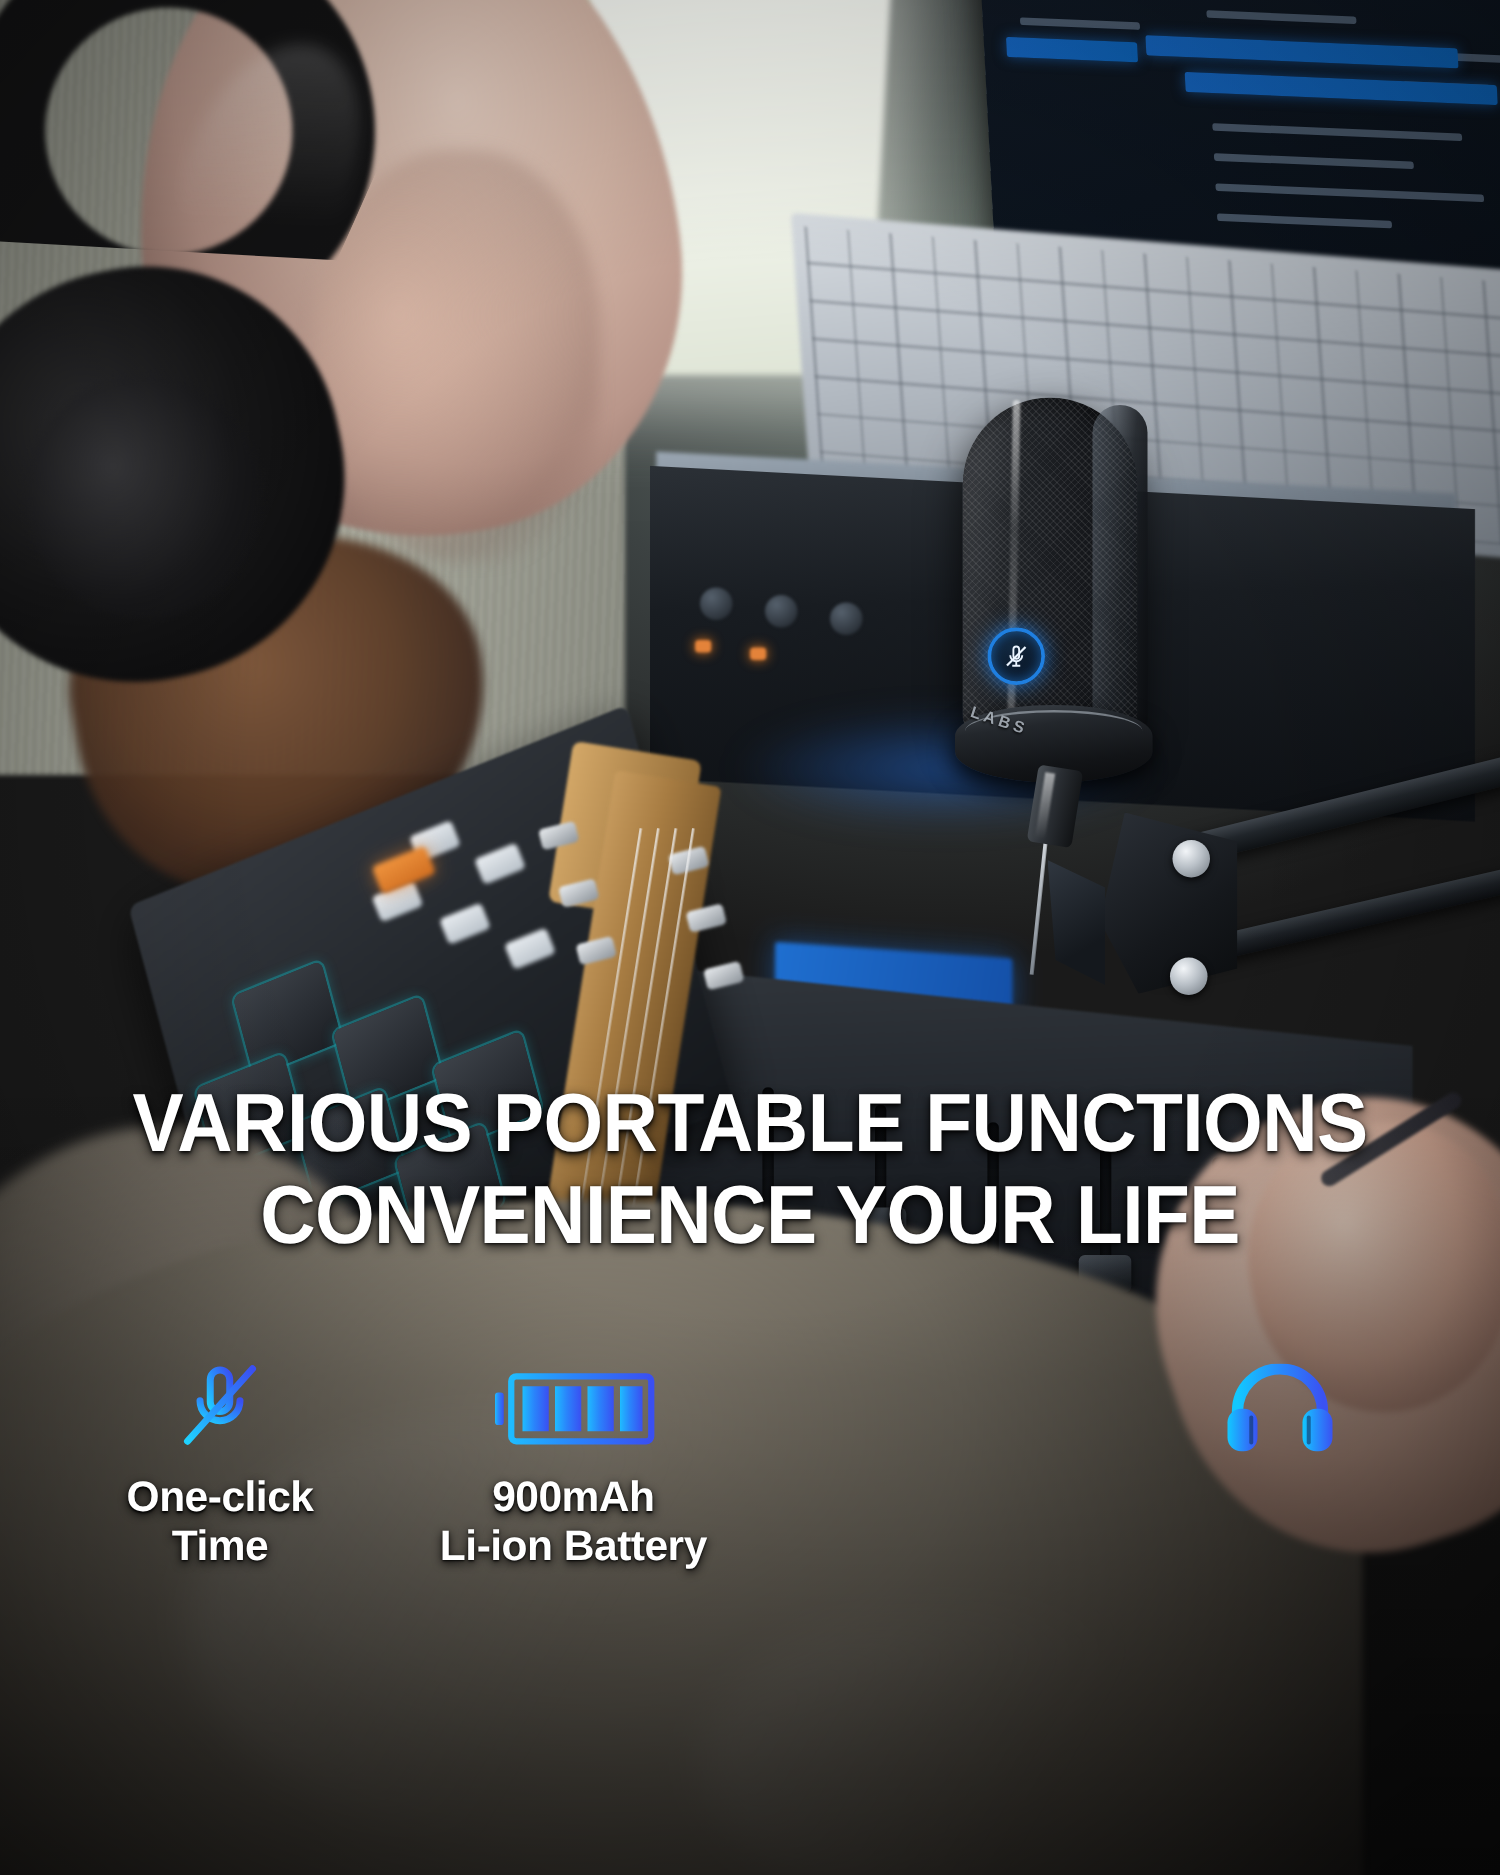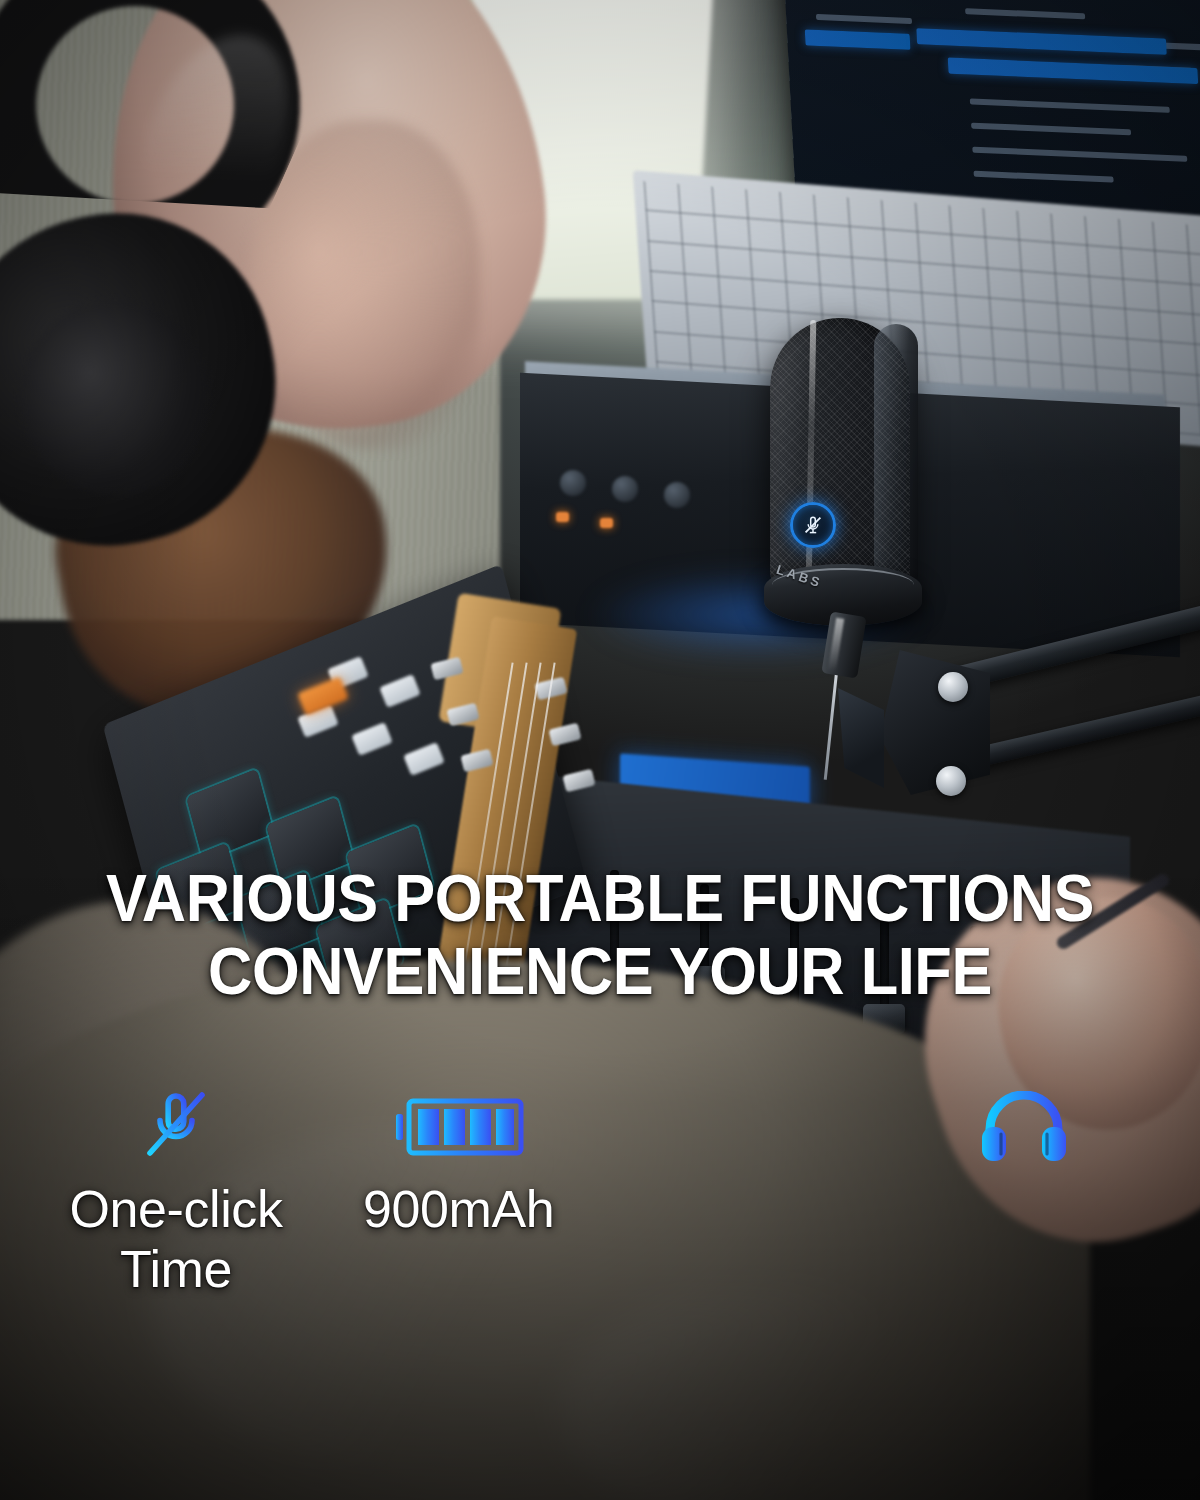--- a/index.html
+++ b/index.html
@@ -419,23 +419,23 @@
     display:flex; align-items:flex-start; justify-content:space-between;
   }
   .feature { width:272px; text-align:center; }
   .feature-icon {
     height:86px;
     display:flex; align-items:center; justify-content:center;
     margin-bottom:8px;
   }
   .feature-label {
     color:#fff;
-    font-size:52px;
+    font-size:34px;
     line-height:1.16;
-    font-weight:400;
+    font-weight:700;
     letter-spacing:-0.4px;
     text-shadow:0 2px 8px rgba(0,0,0,.9), 0 1px 2px rgba(0,0,0,.95);
     white-space:nowrap;
   }
   .feature-label .sub { display:block; }
 
   .hours-text {
     font-size:62px; font-weight:700; line-height:1;
     background:linear-gradient(100deg,#25b5ff 0%, #2f7cf8 58%, #3358f2 100%);
     -webkit-background-clip:text; background-clip:text;
@@ -629,20 +629,21 @@
             <rect x="3" y="18" width="7" height="26" rx="2.5" fill="url(#gbatt)"></rect>
             <rect x="16" y="5" width="112" height="52" rx="4" fill="none" stroke="url(#gbatt)" stroke-width="5"></rect>
             <rect x="25" y="13" width="21" height="36" fill="url(#gbatt)"></rect>
             <rect x="51" y="13" width="21" height="36" fill="url(#gbatt)"></rect>
             <rect x="77" y="13" width="21" height="36" fill="url(#gbatt)"></rect>
             <rect x="103" y="13" width="18" height="36" fill="url(#gbatt)"></rect>
           </svg>
         </div>
         <div class="feature-label">
           <span>900mAh</span>
+          <span class="sub">Li-ion Battery</span>
         </div>
       </div>
 
       <div class="feature">
       </div>
 
       <div class="feature">
         <div class="feature-icon">
           <svg width="92" height="74" viewBox="0 0 92 74">
             <defs>

